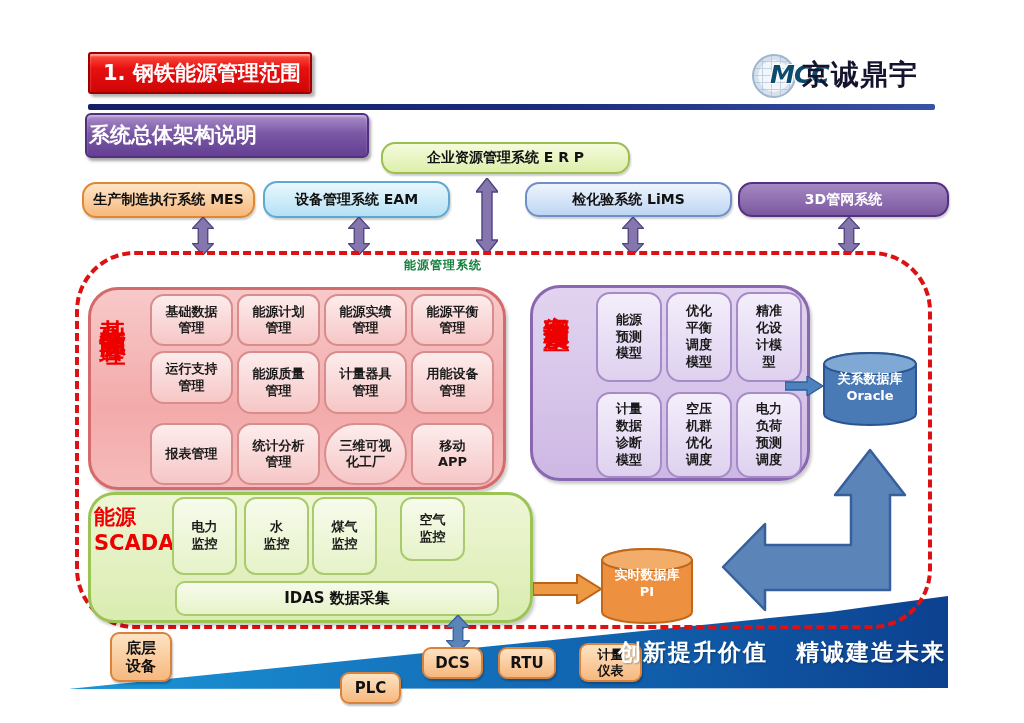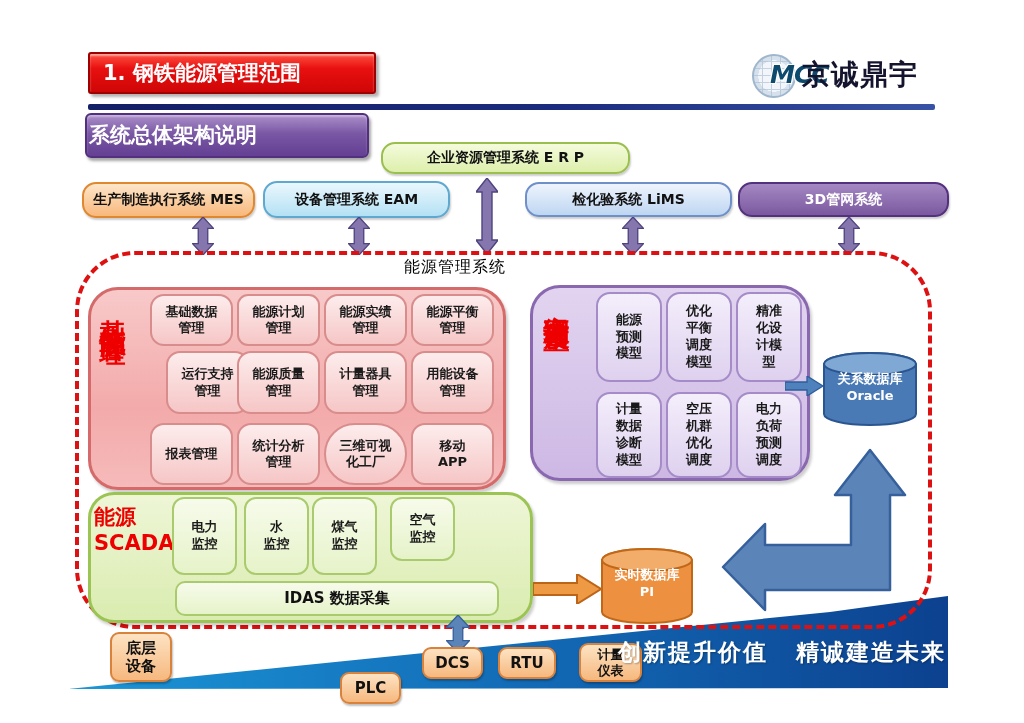--- a/index.html
+++ b/index.html
@@ -2,21 +2,21 @@
 <html><head>
 <meta charset="utf-8">
 <style>
   html,body{margin:0;padding:0;background:#ffffff;}
   body{font-family:"DejaVu Sans","Liberation Sans",sans-serif;}
   .slide{position:relative;width:1024px;height:723px;background:#ffffff;overflow:hidden;}
   .abs{position:absolute;box-sizing:border-box;}
   .pre{white-space:pre-line;}
 
   
-  .banner{left:88px;top:52px;width:288px;height:42px;
+  .banner{left:88px;top:52px;width:224px;height:42px;
     background:linear-gradient(180deg,#ff5040 0%,#e81010 38%,#cf0606 100%);
     border:2px solid #9e0000;border-radius:3px;
     box-shadow:inset 0 2px 2px rgba(255,255,255,.5), 3px 3px 3px rgba(0,0,0,.3);
     color:#fff;font-size:21px;font-weight:bold;line-height:38px;padding-left:13px;}
   .navline{left:88px;top:104px;width:847px;height:6px;
     background:linear-gradient(90deg,#131f66 0%,#1b2b7d 55%,#3853a5 100%);border-radius:2px;}
   .logo{left:752px;top:50px;width:210px;height:48px;}
   .globe{position:absolute;left:0;top:4px;width:40px;height:40px;border-radius:50%;
     border:2px solid #9fb6cc;
     background:
@@ -43,21 +43,21 @@
     background:linear-gradient(180deg,#fde6c9 0%,#f8b87c 100%);border:2px solid #e08830;}
   .eam{left:263px;top:181px;width:187px;height:37px;
     background:linear-gradient(180deg,#eaf7fd 0%,#b4e1f4 100%);border:2px solid #5fa8cf;}
   .lims{left:525px;top:182px;width:207px;height:35px;
     background:linear-gradient(180deg,#eef4fd 0%,#bed6f2 100%);border:2px solid #6f8fc9;}
   .pipe3d{left:738px;top:182px;width:211px;height:35px;
     background:linear-gradient(180deg,#a488c2 0%,#7b589f 100%);border:2px solid #54317e;color:#fff;}
 
   
   .emsrect{left:75px;top:251px;width:857px;height:378px;border:4px dashed #dd1111;border-radius:60px;}
-  .emslabel{left:404px;top:257px;font-size:16px;font-weight:normal;color:#000000;letter-spacing:1px;}
+  .emslabel{left:404px;top:257px;font-size:12px;font-weight:bold;color:#15803d;letter-spacing:1px;}
 
   
   .pinkblock{left:88px;top:287px;width:418px;height:203px;border-radius:30px;
     background:linear-gradient(180deg,#f8c9c9 0%,#f3aaaa 60%,#f6baba 100%);
     border:3px solid #d46a6a;box-shadow:2px 3px 3px rgba(0,0,0,.2);}
   .vtitle{writing-mode:vertical-rl;text-orientation:upright;font-weight:bold;color:#ee0000;line-height:1;}
   .pinktitle{left:100px;top:299px;height:185px;font-size:26px;letter-spacing:4px;}
   .pinkcell{width:83px;border-radius:14px;background:linear-gradient(180deg,#fdecec 0%,#f6c6c6 100%);
     border:2px solid #d98c8c;display:flex;align-items:center;justify-content:center;text-align:center;
     font-size:13px;font-weight:bold;color:#1a1a1a;line-height:1.25;}
@@ -153,21 +153,21 @@
   <div class="abs pinkblock"></div>
   <div class="abs vtitle pinktitle">基础能源管理</div>
   <div class="abs pinkcell pre" style="left:150px;top:294px;height:52px;">基础数据
 管理</div>
   <div class="abs pinkcell pre" style="left:237px;top:294px;height:52px;border-radius:11px;">能源计划
 管理</div>
   <div class="abs pinkcell pre" style="left:324px;top:294px;height:52px;">能源实绩
 管理</div>
   <div class="abs pinkcell pre" style="left:411px;top:294px;height:52px;">能源平衡
 管理</div>
-  <div class="abs pinkcell pre" style="left:166px;top:351px;height:63px;">运行支持
+  <div class="abs pinkcell pre" style="left:150px;top:351px;height:53px;">运行支持
 管理</div>
   <div class="abs pinkcell pre" style="left:237px;top:351px;height:63px;">能源质量
 管理</div>
   <div class="abs pinkcell pre" style="left:324px;top:351px;height:63px;">计量器具
 管理</div>
   <div class="abs pinkcell pre" style="left:411px;top:351px;height:63px;">用能设备
 管理</div>
   <div class="abs pinkcell pre" style="left:150px;top:423px;height:62px;text-align:right;">报表管理</div>
   <div class="abs pinkcell pre" style="left:237px;top:423px;height:62px;">统计分析
 管理</div>
@@ -219,21 +219,21 @@
 
   <div class="abs greenblock"></div>
   <div class="abs scadatitle pre">能源
 SCADA</div>
   <div class="abs greencell pre" style="left:172px;top:497px;height:78px;">电力
 监控</div>
   <div class="abs greencell pre" style="left:244px;top:497px;height:78px;">水
 监控</div>
   <div class="abs greencell pre" style="left:312px;top:497px;height:78px;">煤气
 监控</div>
-  <div class="abs greencell pre" style="left:390px;top:497px;height:64px;">空气
+  <div class="abs greencell pre" style="left:400px;top:497px;height:64px;">空气
 监控</div>
   <div class="abs idas">IDAS 数据采集</div>
 
   <svg class="abs" style="left:533px;top:574px;" width="68" height="30" viewBox="0 0 68 30">
       <polygon points="0,9 44,9 44,0 68,15 44,30 44,21 0,21" fill="#ee9a44" stroke="#bd6418" stroke-width="2"></polygon>
     </svg>
 
   <div class="abs" style="left:599px;top:547px;width:96px;height:78px;">
     <svg class="cyl" width="96" height="78" viewBox="0 0 96 78">
       <path d="M3,13 A45,11 0 0 1 93,13 L93,65 A45,11 0 0 1 3,65 Z" fill="#ed9040" stroke="#c06818" stroke-width="2"></path>

